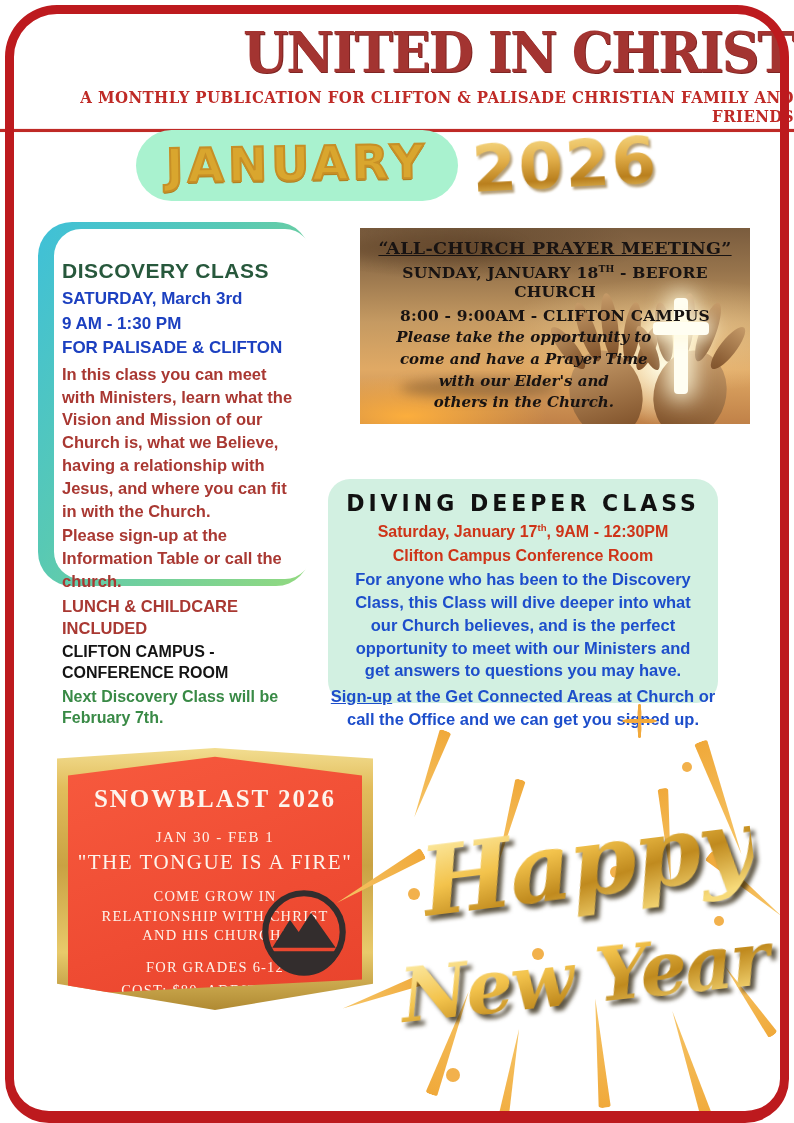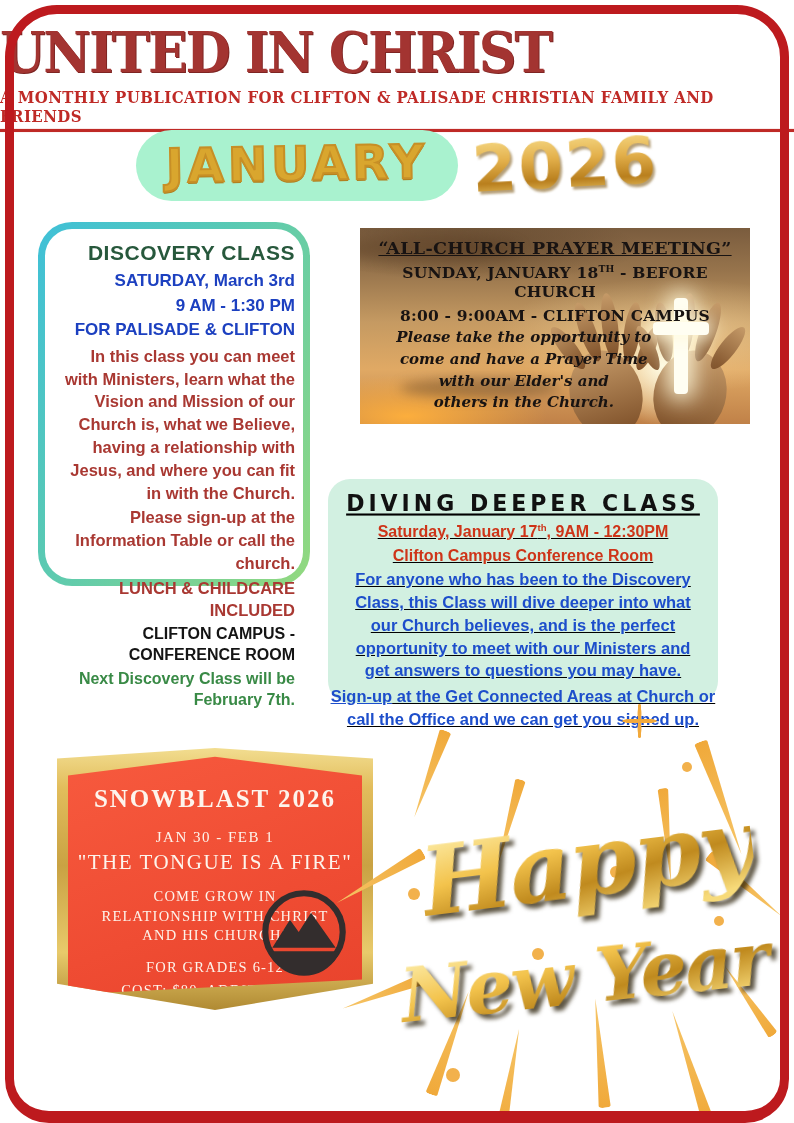--- a/index.html
+++ b/index.html
@@ -3,21 +3,21 @@
 <meta charset="utf-8">
 <style>
   html,body{margin:0;padding:0;background:#ffffff;}
   .page{position:relative;width:794px;height:1123px;margin:0 auto;overflow:hidden;
         font-family:"Liberation Sans",sans-serif;background:#ffffff;}
   .frame{position:absolute;top:5px;left:5px;right:5px;bottom:0;
          border:9px solid #bd1a1e;border-bottom-width:12px;
          border-radius:52px 52px 44px 44px;pointer-events:none;z-index:40;}
 
   
-  .header{position:absolute;top:26px;left:0;right:0;text-align:left;}
+  .header{position:absolute;top:26px;left:0;right:0;text-align:right;}
   .title{font-family:"DejaVu Serif",serif;font-weight:bold;font-size:52px;line-height:1.05;
          color:#a33431;letter-spacing:-2px;transform:scaleY(1.08);
          text-shadow:1px 1px 0 #7e2523;}
   .subtitle{display:inline-block;margin-top:8px;font-family:"DejaVu Serif",serif;
          font-weight:bold;font-size:15px;color:#bf2a26;letter-spacing:.4px;
          border-bottom:3px solid #bf2a26;padding-bottom:3px;transform:scaleY(1.05);}
 
   
   .month-row{position:absolute;top:128px;left:0;right:0;display:flex;
              justify-content:center;align-items:center;gap:14px;}
@@ -29,21 +29,21 @@
               letter-spacing:2px;transform:rotate(-3deg);
               background:linear-gradient(180deg,#f7dc8a 5%,#e3b04b 40%,#b97f1d 70%,#f0cf72 95%);
               -webkit-background-clip:text;background-clip:text;color:transparent;
               filter:drop-shadow(2px 3px 1px rgba(120,80,10,.55));}
 
   
   .disc-border{position:absolute;left:38px;top:222px;width:272px;height:364px;
                border-radius:34px;padding:7px;box-sizing:border-box;
                background:linear-gradient(120deg,#3fc0d8 0%,#58c9b4 40%,#93d97e 100%);}
   .disc-inner{background:#ffffff;border-radius:27px;width:100%;height:100%;
-              box-sizing:border-box;padding:12px 8px;text-align:right;}
+              box-sizing:border-box;padding:30px 8px;text-align:left;margin-left:9px;}
   .disc-title{color:#27583c;font-size:21px;font-weight:bold;letter-spacing:.5px;margin-bottom:4px;}
   .disc-blue{color:#1c40c0;font-size:17px;font-weight:bold;line-height:1.45;}
   .disc-red{color:#a93832;font-size:16.5px;font-weight:bold;line-height:1.38;margin-top:2px;}
   .disc-black{color:#141414;font-size:16px;font-weight:bold;line-height:1.3;margin-top:2px;}
   .disc-green{color:#398a46;font-size:16px;font-weight:bold;line-height:1.35;margin-top:2px;}
 
   
   .prayer{position:absolute;left:360px;top:228px;width:390px;height:196px;overflow:hidden;
           background:
             radial-gradient(ellipse 60% 35% at 12% 96%, rgba(255,176,60,.95), transparent 60%),
@@ -59,21 +59,21 @@
   .glow{position:absolute;right:28px;top:78px;width:120px;height:120px;border-radius:50%;
         background:radial-gradient(circle,rgba(255,255,235,.95) 0%,rgba(255,240,200,.45) 45%,transparent 70%);}
   .cross{position:absolute;right:62px;top:70px;width:14px;height:96px;background:#fffef2;
          border-radius:4px;box-shadow:0 0 22px 6px rgba(255,250,220,.95);}
   .cross::before{content:"";position:absolute;left:-21px;top:24px;width:56px;height:13px;
          background:#fffef2;border-radius:4px;box-shadow:0 0 18px 4px rgba(255,250,220,.9);}
   .hands{position:absolute;right:-6px;bottom:-8px;}
 
   
   .dive{position:absolute;left:328px;top:479px;width:390px;height:224px;background:#d2f0e1;
-        border-radius:22px;text-align:center;padding-top:12px;box-sizing:border-box;text-decoration:underline;}
+        border-radius:22px;text-align:center;padding-top:12px;box-sizing:border-box;}
   .dive-title{font-family:"DejaVu Sans",sans-serif;font-size:22px;font-weight:bold;
               letter-spacing:4px;color:#111;transform:scaleY(1.05);}
   .dive-red{color:#ce3418;font-size:16px;font-weight:bold;margin-top:6px;}
   .dive-blue{color:#1d4ecb;font-size:16.5px;font-weight:bold;line-height:1.38;margin-top:3px;}
   sup{font-size:.6em;}
 
   
   .sb{position:absolute;left:57px;top:748px;width:316px;height:262px;
       clip-path:polygon(0 4%,50% 0,100% 4%,100% 90%,50% 100%,0 90%);
       background:linear-gradient(180deg,#f2dd90 0%,#e2bd5c 15%,#c9a243 45%,#e8ca6b 78%,#b08a33 100%);}

